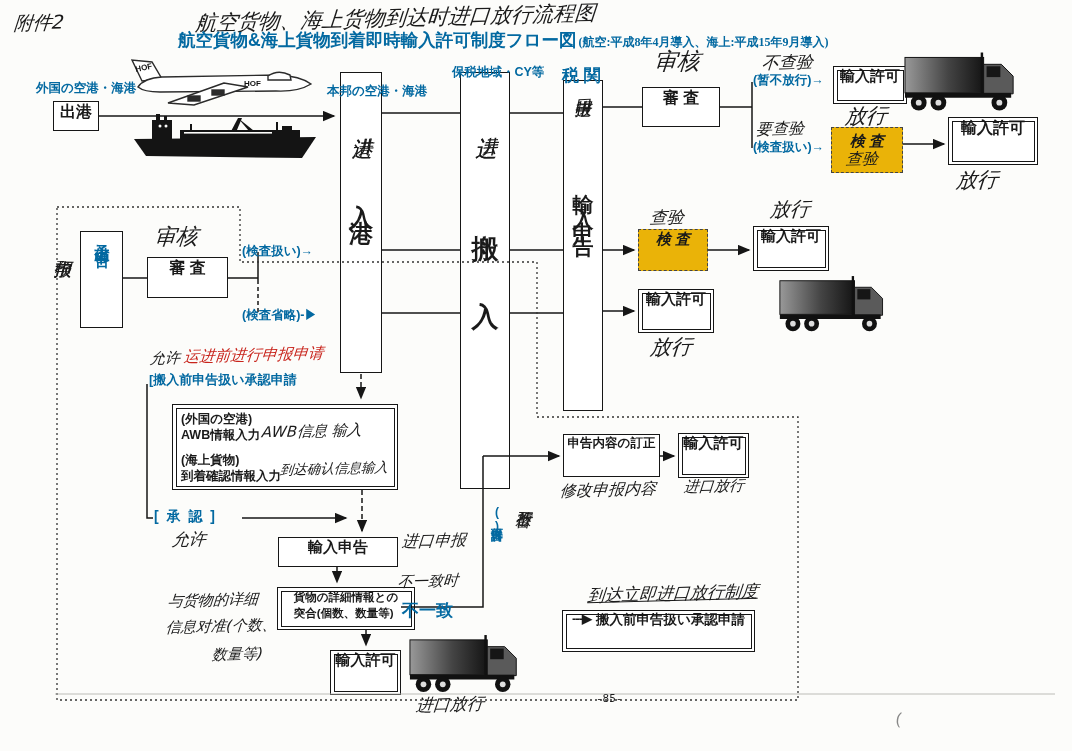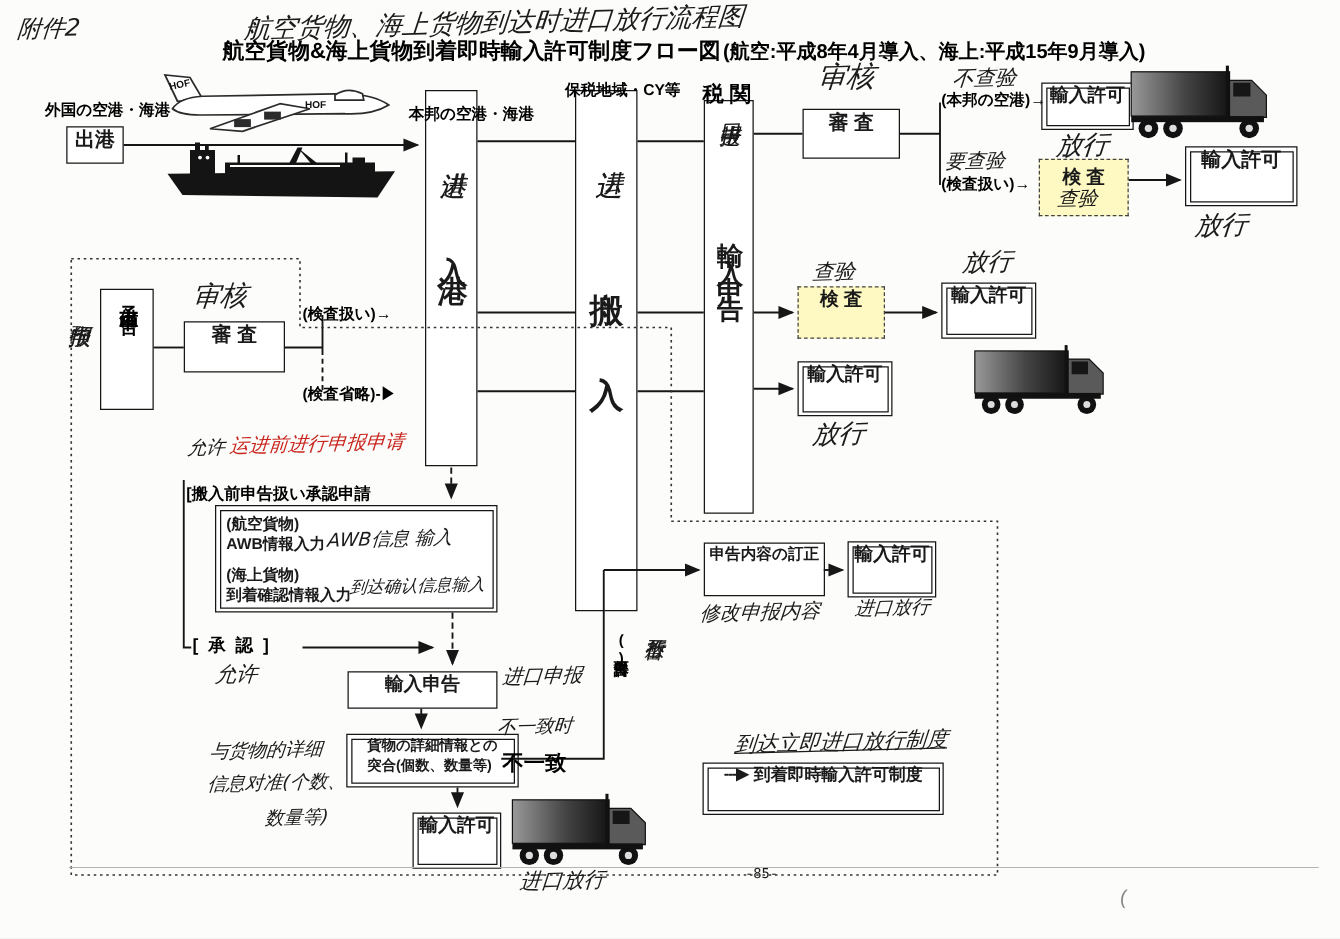--- a/index.html
+++ b/index.html
@@ -3,54 +3,54 @@
 <meta charset="utf-8">
 <style>
   * { margin:0; padding:0; box-sizing:border-box; }
   html,body { background:#e8e8e6; }
   #paper {
     position:relative; width:1072px; height:751px; margin:0 auto;
     background:#fcfcfa; overflow:hidden;
     font-family:"Liberation Sans", sans-serif; color:#1a1a1a;
   }
   .abs { position:absolute; }
-  .printed { font-family:"Liberation Sans", sans-serif; font-weight:700; color:#000000; white-space:nowrap; }
+  .printed { font-family:"Liberation Sans", sans-serif; font-weight:700; color:#0369a1; white-space:nowrap; }
   .hw {
     font-family:"DejaVu Sans", sans-serif; font-style:italic; color:#1b1b1b;
     transform:skewX(-6deg) rotate(-1.5deg); white-space:nowrap; font-weight:400;
   }
   .hw.red { color:#c8241c; }
   .vert { writing-mode:vertical-rl; text-orientation:upright; white-space:normal; }
   .hw.vert { transform:rotate(1deg); }
   .box {
     position:absolute; background:#fff; border:1.7px solid #161616;
     display:flex; align-items:flex-start; justify-content:center; z-index:2;
   }
   .dbox::before {
     content:""; position:absolute; inset:2.5px; border:1.3px solid #161616; pointer-events:none;
   }
-  .dashedbox { border:1.5px dashed #444; background:#fef9c3; }
+  .dashedbox { border:1.5px dashed #444; background:#eab308;font-style:italic; }
   .col { position:absolute; background:#fff; border:1.9px solid #161616; z-index:2; }
   .col .hwv { position:absolute; left:50%; transform:translateX(-50%) rotate(-2deg); font-style:italic; font-family:"DejaVu Sans",sans-serif; writing-mode:vertical-rl; text-orientation:upright; }
   .col .pv { position:absolute; left:50%; transform:translateX(-50%); font-weight:700; text-align:center; writing-mode:vertical-rl; text-orientation:upright; }
   svg.overlay { position:absolute; left:0; top:0; z-index:3; pointer-events:none; }
   .deco { position:absolute; z-index:4; }
   .txt { position:absolute; z-index:5; }
   #titlebar { display:flex; align-items:baseline; gap:2px; }
 </style>
 </head>
 <body>
 
 <div id="paper">
 
   <div class="abs txt hw" style="left:14px; top:10px; font-size:19px;">附件2</div>
   <div class="abs txt hw" style="left:196px; top:4px; font-size:21px;">航空货物、海上货物到达时进口放行流程图</div>
   <div class="abs txt" style="left:178px; top:28px;" id="titlebar">
     <span class="printed" style="font-size:17.5px;">航空貨物&amp;海上貨物到着即時輸入許可制度フロー図</span>
-    <span class="printed" style="font-size:16px;">(航空:平成8年4月導入、海上:平成15年9月導入)</span>
+    <span class="printed" style="font-size:12px;font-family:Liberation Serif, serif;">(航空:平成8年4月導入、海上:平成15年9月導入)</span>
   </div>
 
   <div class="abs txt printed" style="left:36px; top:80px; font-size:12.5px;">外国の空港・海港</div>
   <div class="abs txt printed" style="left:327px; top:61px; font-size:12.5px;margin-top:22px;">本邦の空港・海港</div>
   <div class="abs txt printed" style="left:452px; top:64px; font-size:12.5px;">保税地域・CY等</div>
   <div class="abs txt printed" style="left:562px; top:64px; font-size:17px;">税 関</div>
 
   <div class="col" style="left:340px; top:72px; width:42px; height:301px;">
     <div class="hwv" style="top:48px; font-size:21px;">进港</div>
     <div class="pv" style="top:112px; font-size:24px; letter-spacing:16px;">入港</div>
@@ -92,21 +92,21 @@
 
   <div class="box" style="left:80px; top:231px; width:43px; height:97px;">
     <span class="vert printed" style="font-size:15px; letter-spacing:3px;">予備申告</span>
   </div>
   <div class="box" style="left:147px; top:257px; width:81px; height:41px; font-size:16px; font-weight:700;">
       <span>審 査</span>
     </div>
 
   <div class="box dbox" style="left:172px; top:404px; width:226px; height:86px; justify-content:flex-start; align-items:flex-start;">
     <div style="padding:6px 8px; font-size:12.5px; font-weight:700; line-height:1.3;">
-      <div>(航空貨物)</div>
+      <div>(外国の空港)</div>
       <div>AWB情報入力</div>
       <div style="height:8px;"></div>
       <div>(海上貨物)</div>
       <div>到着確認情報入力</div>
     </div>
   </div>
 
   <div class="box" style="left:278px; top:537px; width:120px; height:30px; font-size:15px; font-weight:700;">
       <span>輸入申告</span>
     </div>
@@ -120,32 +120,32 @@
 
   <div class="box" style="left:563px; top:434px; width:97px; height:43px; font-size:12.5px; font-weight:700;">
       <span>申告内容の訂正</span>
     </div>
   <div class="box dbox" style="left:678px; top:433px; width:71px; height:45px; font-size:15px; font-weight:700;">
       <span>輸入許可</span>
     </div>
 
   <div class="box dbox" style="left:562px; top:610px; width:193px; height:42px; gap:5px;">
     <span style="font-size:13px; font-weight:700; letter-spacing:-1px;">---▶</span>
-    <span style="font-size:13.5px; font-weight:700;">到着即時輸入許可制度</span>
+    <span style="font-size:13.5px; font-weight:700;">搬入前申告扱い承認申請</span>
   </div>
 
   <div class="box dbox" style="left:330px; top:650px; width:71px; height:45px; font-size:15px; font-weight:700;">
       <span>輸入許可</span>
     </div>
 
-  <div class="abs txt printed" style="left:753px; top:72px; font-size:12.5px;">(本邦の空港)→</div>
+  <div class="abs txt printed" style="left:753px; top:72px; font-size:12.5px;">(暂不放行)→</div>
   <div class="abs txt printed" style="left:753px; top:139px; font-size:12.5px;">(検査扱い)→</div>
   <div class="abs txt printed" style="left:242px; top:243px; font-size:12.5px;">(検査扱い)→</div>
   <div class="abs txt printed" style="left:242px; top:307px; font-size:12.5px;">(検査省略)-▶</div>
-  <div class="abs txt printed" style="left:149px; top:371px; font-size:13px; font-weight:700;margin-top:15px;">[搬入前申告扱い承認申請</div>
+  <div class="abs txt printed" style="left:149px; top:371px; font-size:13px; font-weight:700;">[搬入前申告扱い承認申請</div>
   <div class="abs txt printed" style="left:154px; top:508px; font-size:14px; letter-spacing:2px;">[ 承 認 ]</div>
   <div class="abs txt printed" style="left:402px; top:599px; font-size:17px; font-weight:700;">不一致</div>
   <div class="abs txt printed vert" style="left:488px; top:505px; font-size:12px; height:85px;">(許可保留)</div>
 
   <div class="abs txt hw" style="left:654px; top:46px; font-size:23px;">审核</div>
   <div class="abs txt hw" style="left:762px; top:51px; font-size:17px;">不查验</div>
   <div class="abs txt hw" style="left:845px; top:102px; font-size:21px;">放行</div>
   <div class="abs txt hw" style="left:756px; top:119px; font-size:16px;">要查验</div>
   <div class="abs txt hw" style="left:846px; top:149px; font-size:16px;">查验</div>
   <div class="abs txt hw" style="left:956px; top:166px; font-size:21px;">放行</div>

